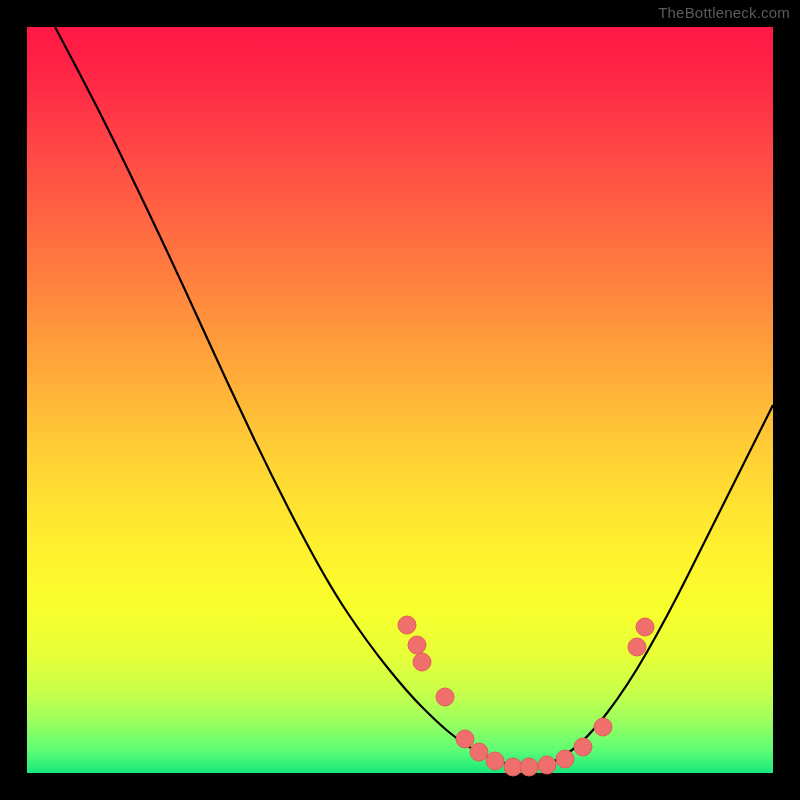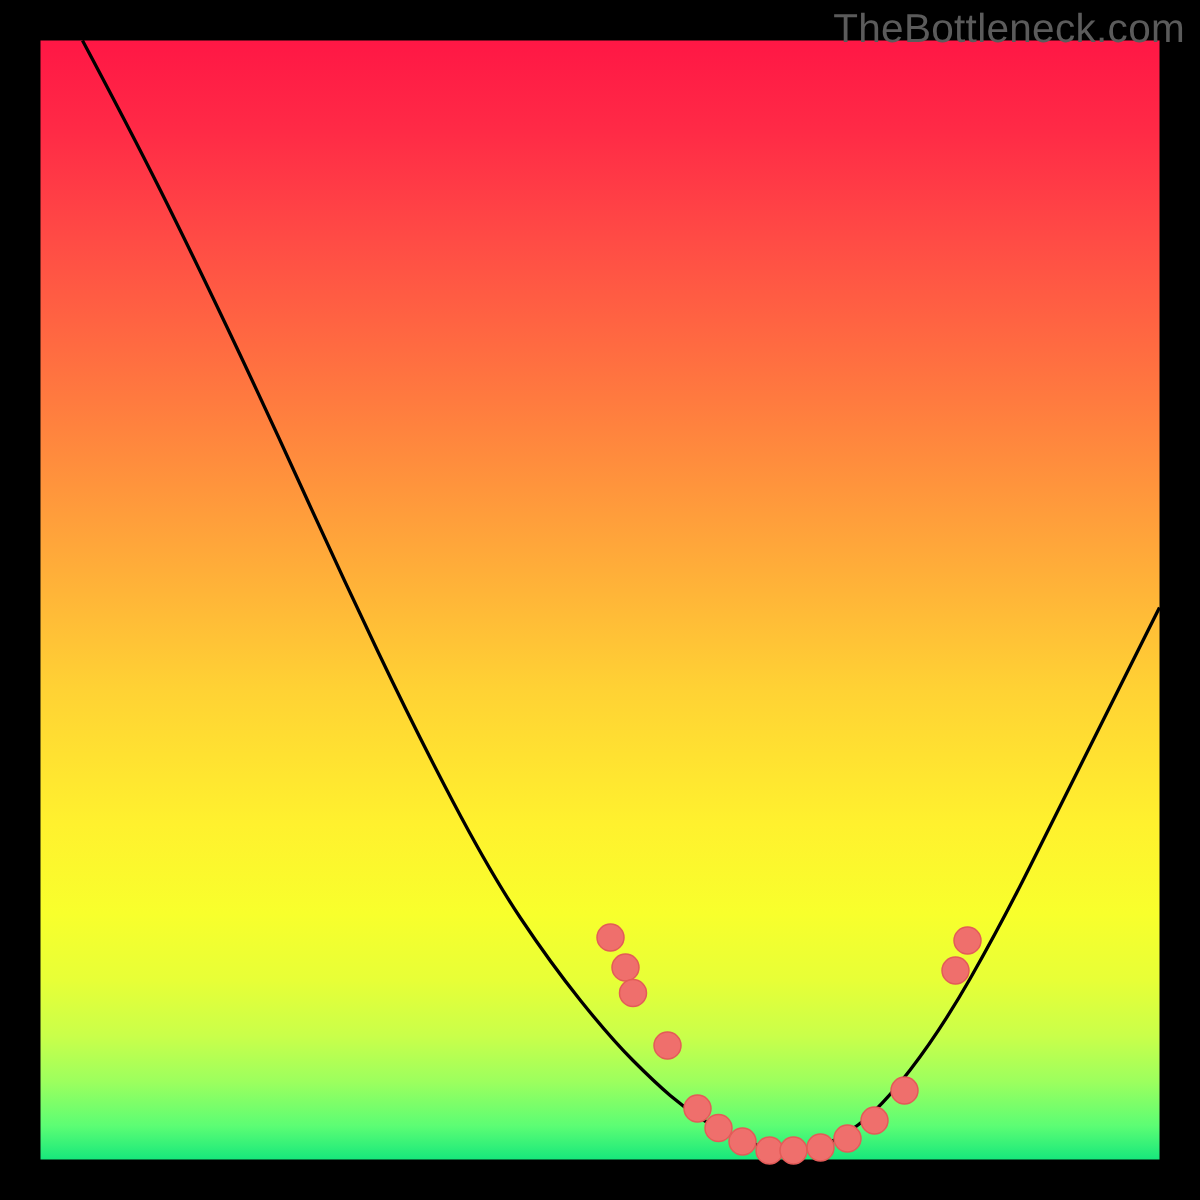--- a/index.html
+++ b/index.html
@@ -40,21 +40,21 @@
       #9dff5e 93%,
       #5cfd74 97%,
       #17e87c 100%
     );
   }
   .watermark {
     position: absolute;
     top: 4px;
     right: 10px;
     color: #5b5b5b;
-    font-size: 27px;
+    font-size: 15px;
     font-weight: 500;
     letter-spacing: 0.2px;
     user-select: none;
   }
   svg.curve {
     position: absolute;
     left: 27px;
     top: 27px;
     width: 746px;
     height: 746px;

